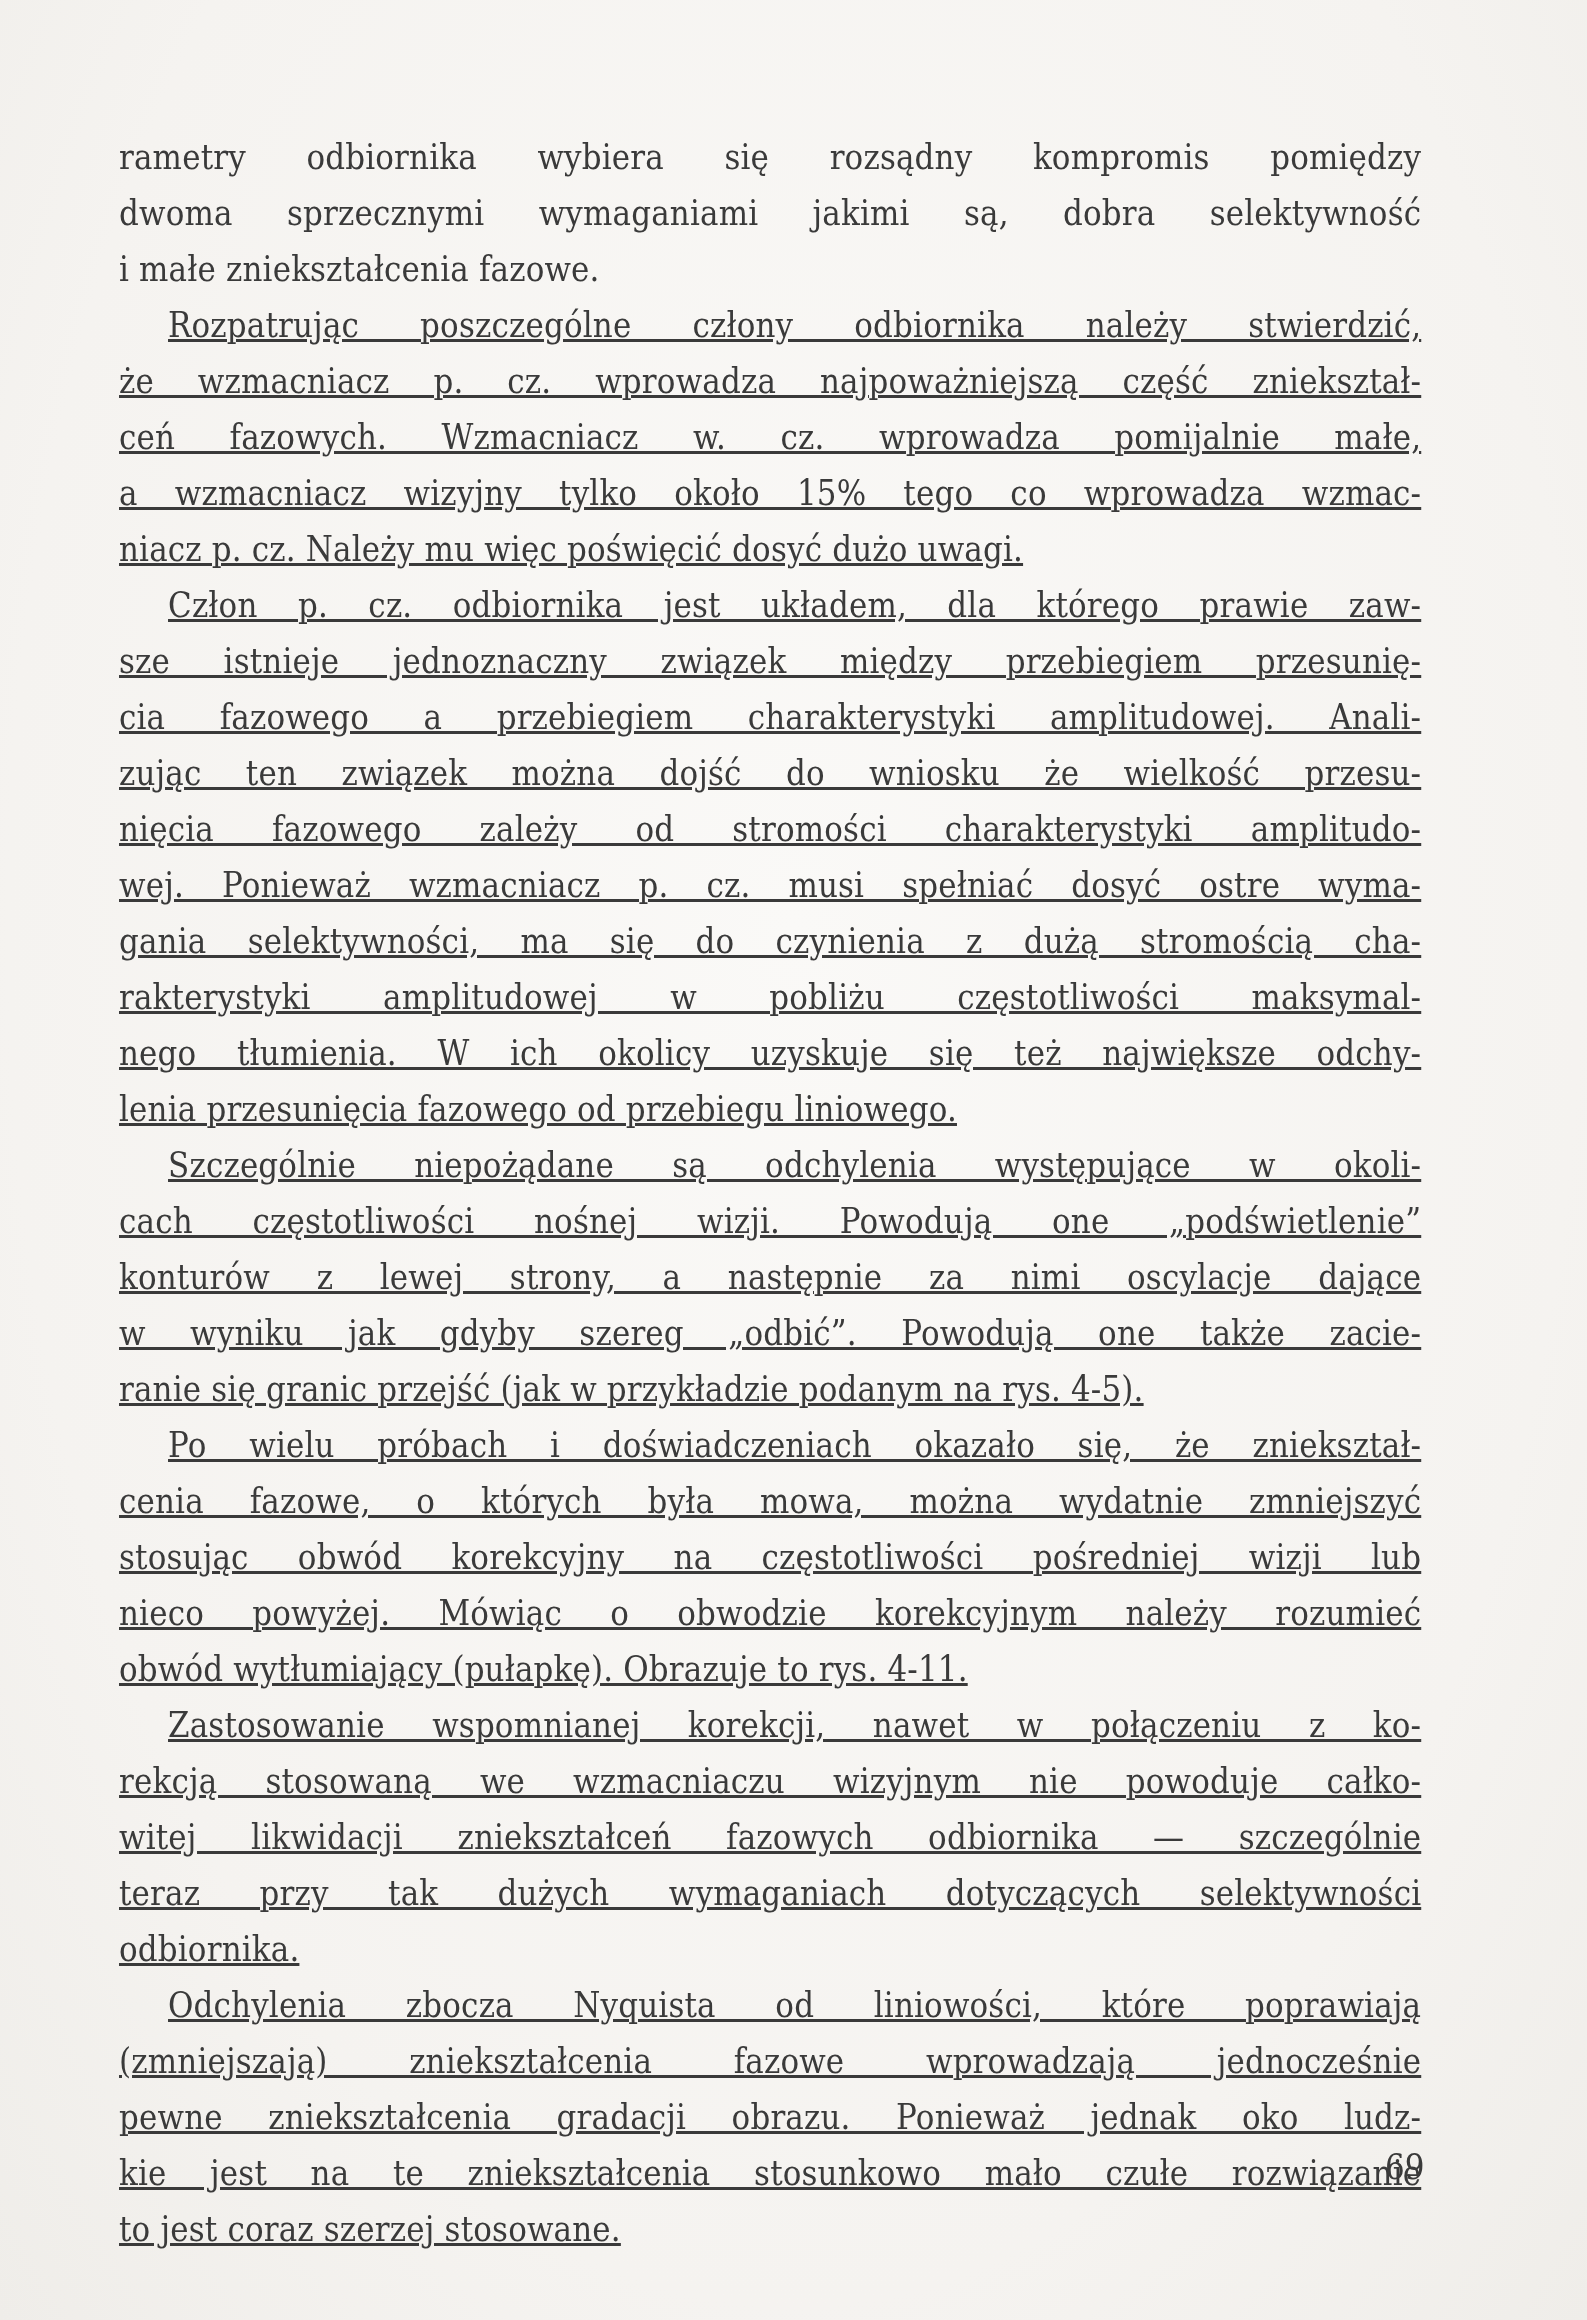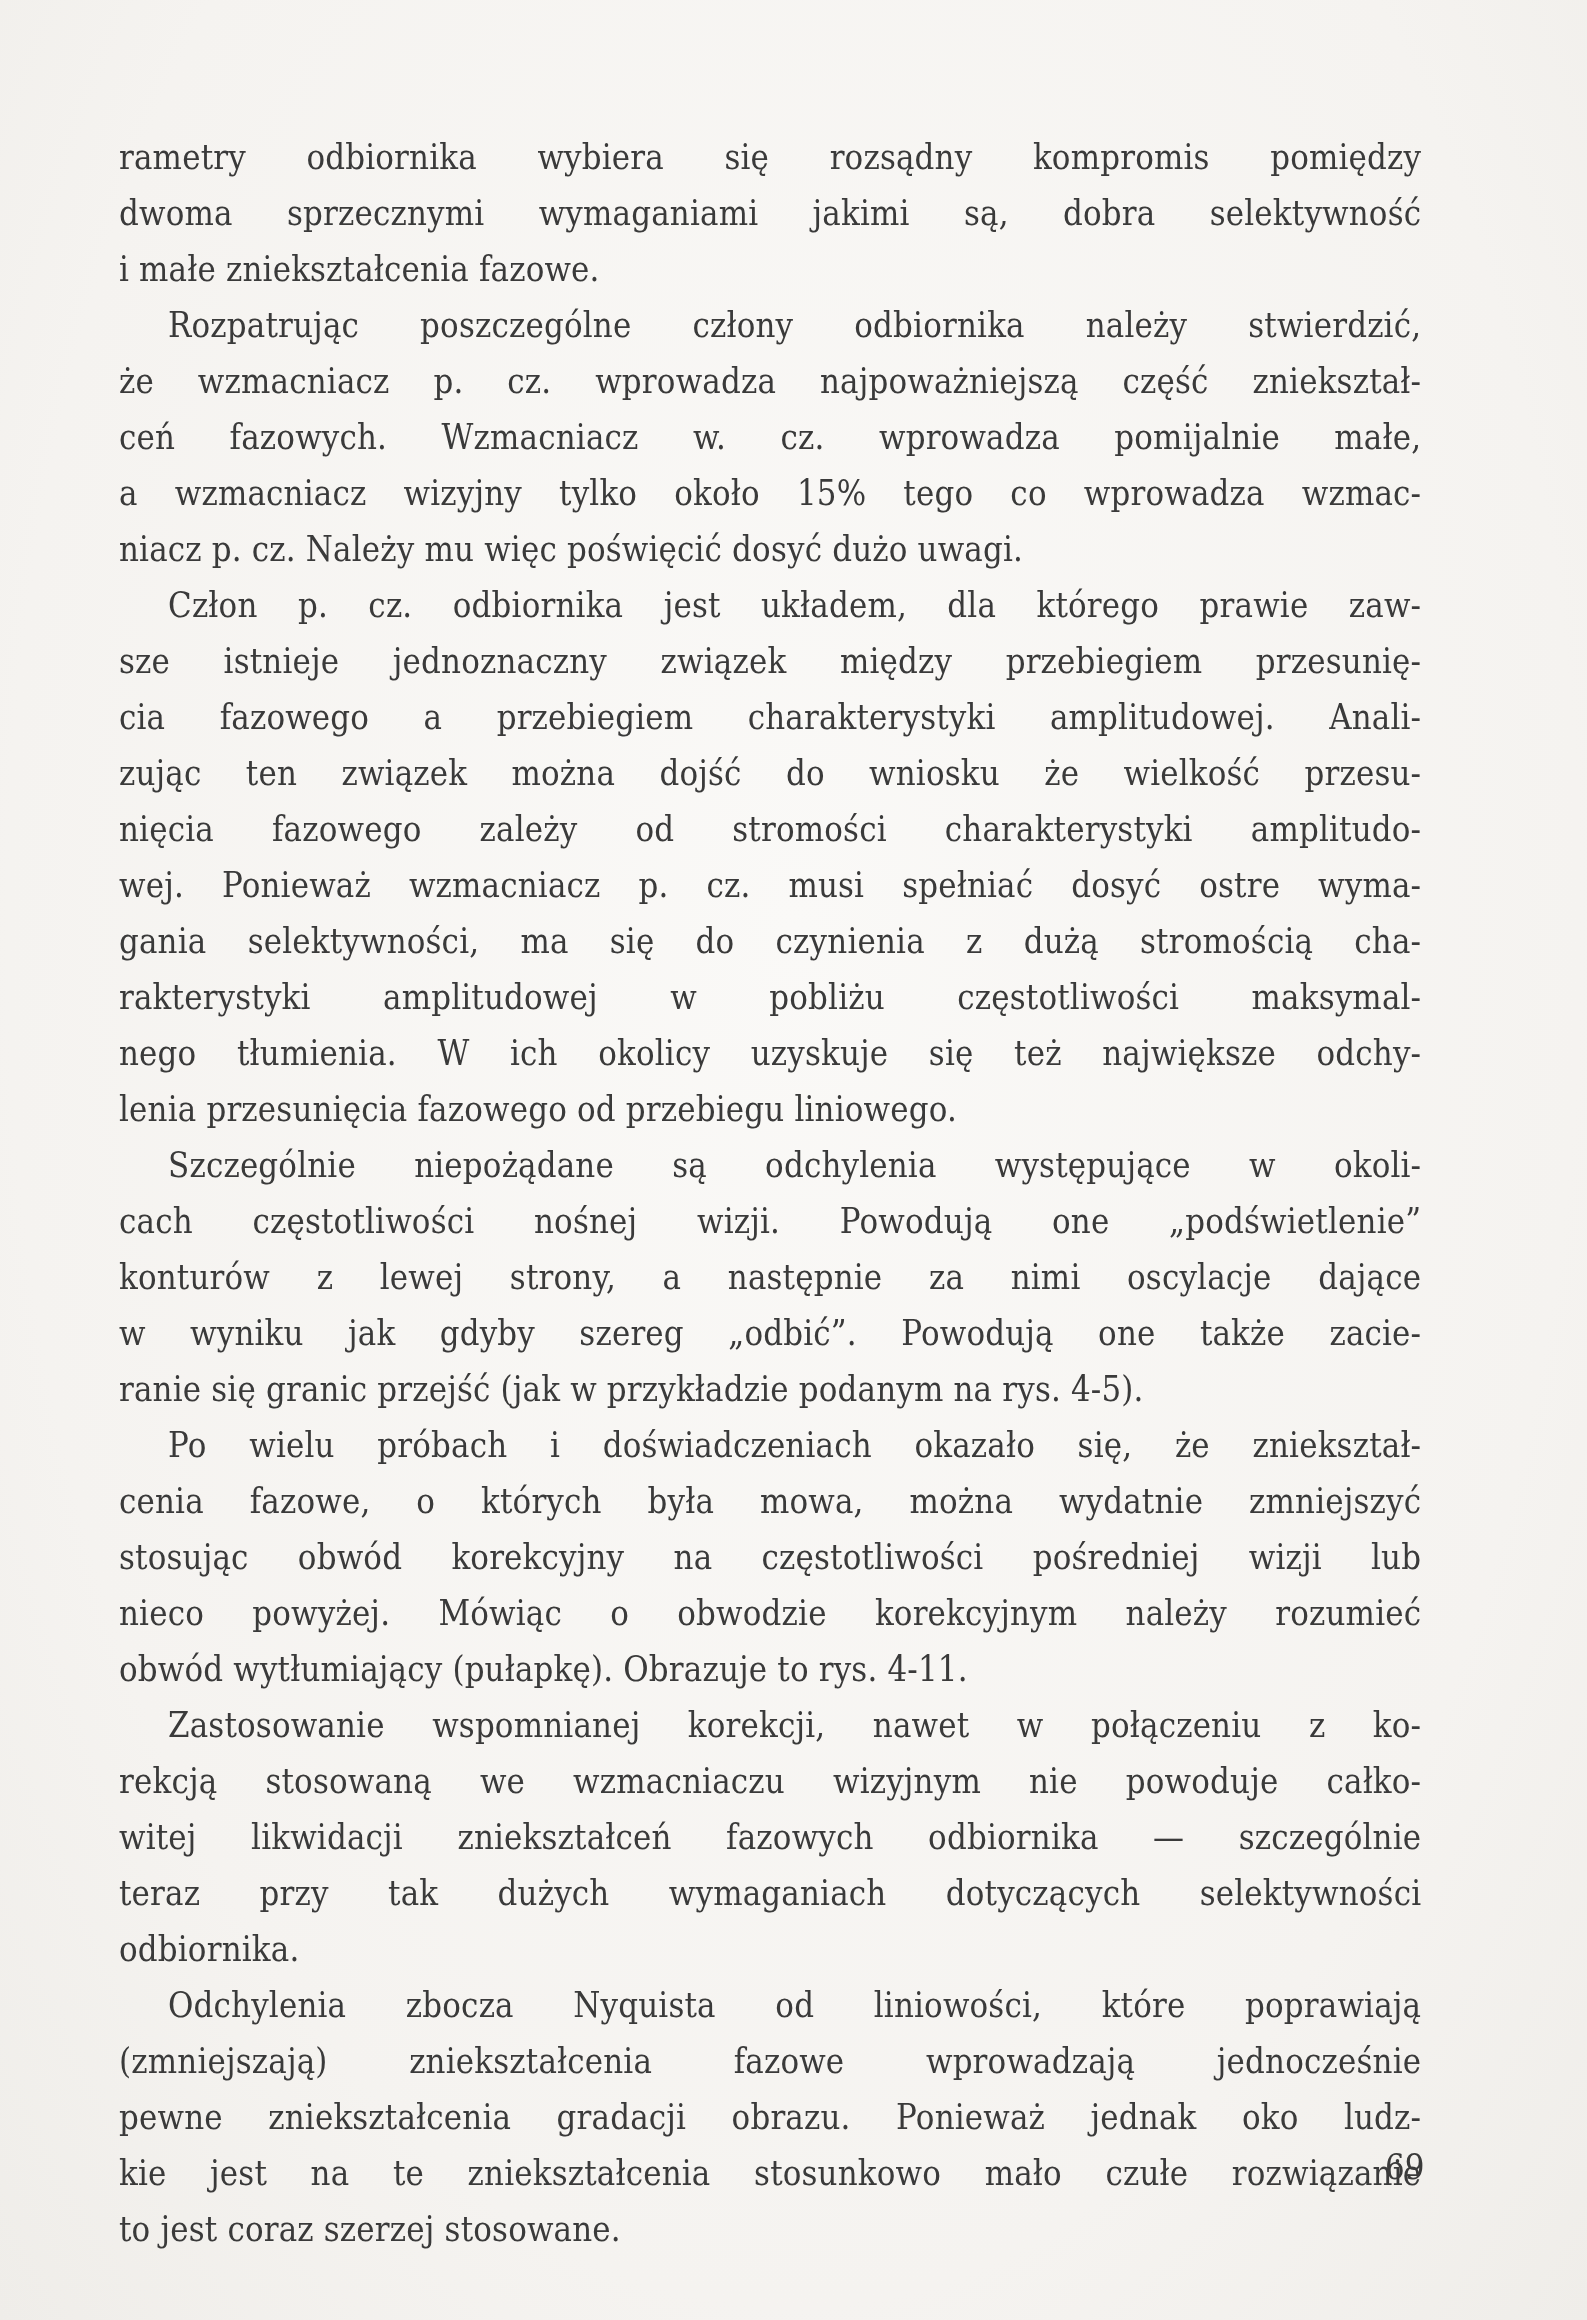--- a/index.html
+++ b/index.html
@@ -23,21 +23,21 @@
     height: 56px; line-height: 56px;
     font-size: 36px;
     letter-spacing: 0.2px;
     text-align: justify; text-align-last: justify;
     white-space: nowrap;
     transform: scaleX(0.86); transform-origin: left center;
     width: 116.3%;
   }
   .line.last { text-align-last: left; }
   .line.indent { padding-left: 57px; box-sizing: border-box; }
-  .para + .para { margin-top: 0px; }
+  .para + .para { margin-top: 0px; text-decoration: underline; }
   .page-number {
     position: absolute; left: 1385px; top: 2146px;
     font-size: 36px; transform: scaleX(0.86); transform-origin: left center;
     color: #3a3a3a;
   }
 </style>
 </head>
 <body>
 
 <div class="page">

